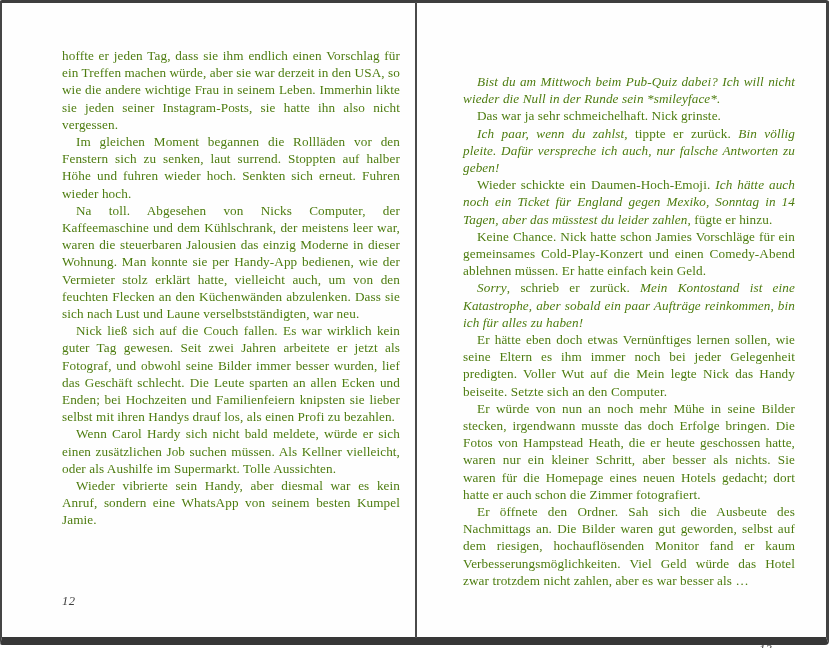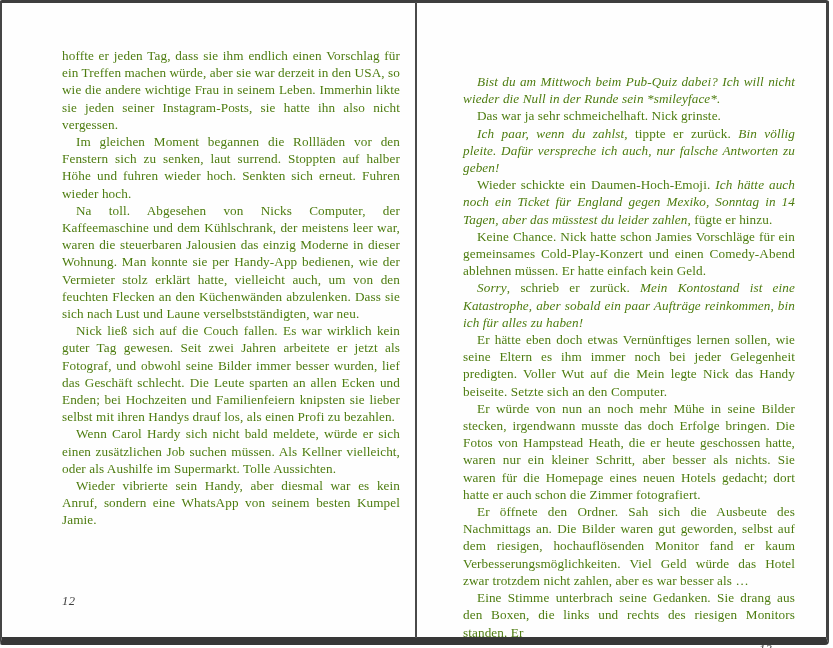--- a/index.html
+++ b/index.html
@@ -89,20 +89,19 @@
     <div class="text-block right-pg">
         <p><span class="it">Bist du am Mittwoch beim Pub-Quiz dabei? Ich will nicht wieder die Null in der Runde sein *smileyface*.</span></p>
         <p><span>Das war ja sehr schmeichelhaft. Nick grinste.</span></p>
         <p><span class="it">Ich paar, wenn du zahlst</span><span>, tippte er zurück. </span><span class="it">Bin völlig pleite. Dafür verspreche ich auch, nur falsche Antworten zu geben!</span></p>
         <p><span>Wieder schickte ein Daumen-Hoch-Emoji. </span><span class="it">Ich hätte auch noch ein Ticket für England gegen Mexiko, Sonntag in 14 Tagen, aber das müsstest du leider zahlen</span><span>, fügte er hinzu.</span></p>
         <p><span>Keine Chance. Nick hatte schon Jamies Vorschläge für ein gemeinsames Cold-Play-Konzert und einen Comedy-Abend ablehnen müssen. Er hatte einfach kein Geld.</span></p>
         <p><span class="it">Sorry</span><span>, schrieb er zurück. </span><span class="it">Mein Kontostand ist eine Katastrophe, aber sobald ein paar Aufträge reinkommen, bin ich für alles zu haben!</span></p>
         <p><span>Er hätte eben doch etwas Vernünftiges lernen sollen, wie seine Eltern es ihm immer noch bei jeder Gelegenheit predigten. Voller Wut auf die Mein legte Nick das Handy beiseite. Setzte sich an den Computer.</span></p>
         <p><span>Er würde von nun an noch mehr Mühe in seine Bilder stecken, irgendwann musste das doch Erfolge bringen. Die Fotos von Hampstead Heath, die er heute geschossen hatte, waren nur ein kleiner Schritt, aber besser als nichts. Sie waren für die Homepage eines neuen Hotels gedacht; dort hatte er auch schon die Zimmer fotografiert.</span></p>
         <p><span>Er öffnete den Ordner. Sah sich die Ausbeute des Nachmittags an. Die Bilder waren gut geworden, selbst auf dem riesigen, hochauflösenden Monitor fand er kaum Verbesserungsmöglichkeiten. Viel Geld würde das Hotel zwar trotzdem nicht zahlen, aber es war besser als …</span></p>
-        <p><span>Eine Stimme unterbrach seine Gedanken. Sie drang aus den Boxen, die links und rechts des riesigen Monitors standen. Er</span></p>
       </div>
     <div class="page-number pn-right">13</div>
   </div>
 
 </div>
 
 <div class="gutter-line"></div>
 
 </body></html>

